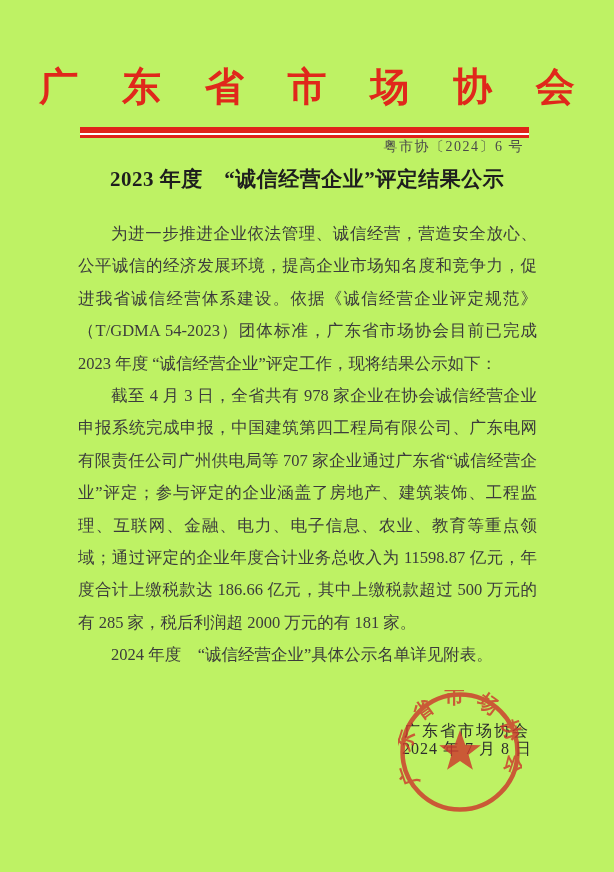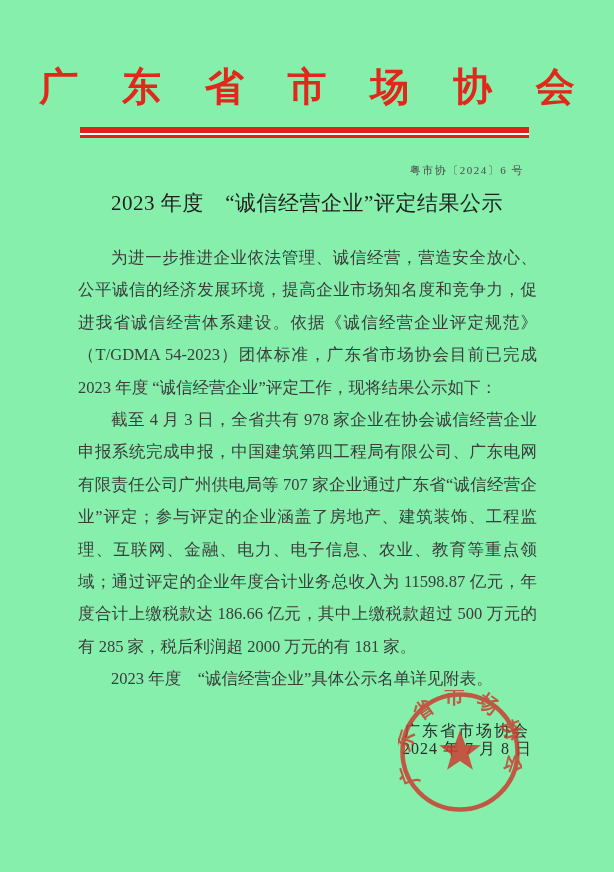--- a/index.html
+++ b/index.html
@@ -2,21 +2,21 @@
 <html><head>
 <meta charset="utf-8">
 <style>
   * { margin: 0; padding: 0; box-sizing: border-box; }
   html, body { background: #ffffff; }
   .page {
     position: relative;
     width: 614px;
     height: 872px;
     margin: 0 auto;
-    background: #86efac;
+    background: #bef264;
     font-family: "Liberation Serif", "DejaVu Serif", serif;
     overflow: hidden;
   }
   .org-name {
     margin-top: 64px;
     text-align: center;
     font-size: 39px;
     line-height: 46px;
     font-weight: bold;
     color: #e0281b;
@@ -25,34 +25,34 @@
     white-space: nowrap;
   }
   .red-line {
     margin: 17px 85px 0 80px;
     height: 11px;
     border-top: 6px solid #e0231a;
     border-bottom: 3px solid #e0231a;
     background: #ffffff;
   }
   .doc-number {
-    margin-top: 25px;
+    margin-top: 1px;
     padding-right: 90px;
     text-align: right;
-    font-size: 11px;
+    font-size: 14px;
     line-height: 15px;
     letter-spacing: 1.5px;
     color: #4a4a4a;
   }
   .doc-title {
     margin-top: 12px;
     text-align: center;
     font-size: 21px;
     line-height: 27px;
-    font-weight: normal;
+    font-weight: bold;
     color: #1e1e1e;
     letter-spacing: 0.5px;
   }
   .doc-body {
     margin: 25px 77px 0 78px;
     font-size: 16.5px;
     line-height: 32.4px;
     color: #3c3c3c;
     text-align: justify;
   }
@@ -94,21 +94,21 @@
 
   <div class="red-line"></div>
 
   <div class="doc-number">粤市协〔2024〕6 号</div>
 
   <h1 class="doc-title">2023 年度　“诚信经营企业”评定结果公示</h1>
 
   <div class="doc-body">
       <p>为进一步推进企业依法管理、诚信经营，营造安全放心、公平诚信的经济发展环境，提高企业市场知名度和竞争力，促进我省诚信经营体系建设。依据《诚信经营企业评定规范》（T/GDMA 54-2023）团体标准，广东省市场协会目前已完成 2023 年度 “诚信经营企业”评定工作，现将结果公示如下：</p>
       <p>截至 4 月 3 日，全省共有 978 家企业在协会诚信经营企业申报系统完成申报，中国建筑第四工程局有限公司、广东电网有限责任公司广州供电局等 707 家企业通过广东省“诚信经营企业”评定；参与评定的企业涵盖了房地产、建筑装饰、工程监理、互联网、金融、电力、电子信息、农业、教育等重点领域；通过评定的企业年度合计业务总收入为 11598.87 亿元，年度合计上缴税款达 186.66 亿元，其中上缴税款超过 500 万元的有 285 家，税后利润超 2000 万元的有 181 家。</p>
-      <p>2023 年度　“诚信经营企业”具体公示名单详见附表。</p>
+      <p>2024 年度　“诚信经营企业”具体公示名单详见附表。</p>
     </div>
 
   <div class="signature-block">
     <div class="sig-org">广东省市场协会</div>
     <div class="sig-date">2024 年 7 月 8 日</div>
   </div>
 
   <svg class="seal" viewBox="0 0 124 124" xmlns="http://www.w3.org/2000/svg">
     <circle cx="62" cy="62" r="57.5" fill="none" stroke="#cd392d" stroke-width="4.5"></circle>
     <path id="sealArc" d="M 21.9,90.1 A 49,49 0 1 1 102.1,90.1" fill="none"></path>

